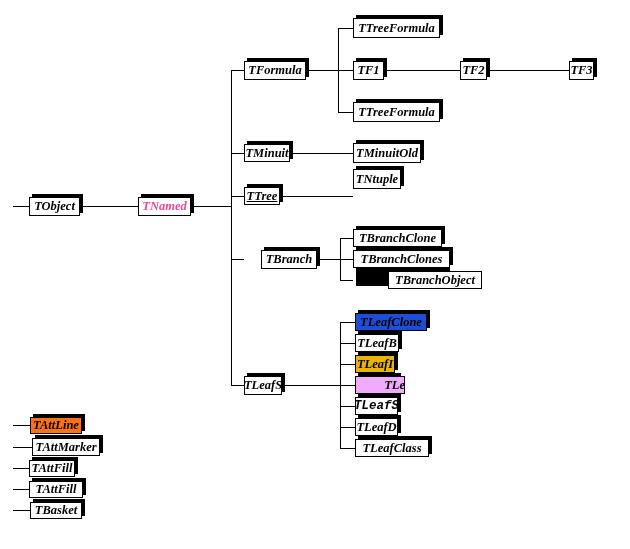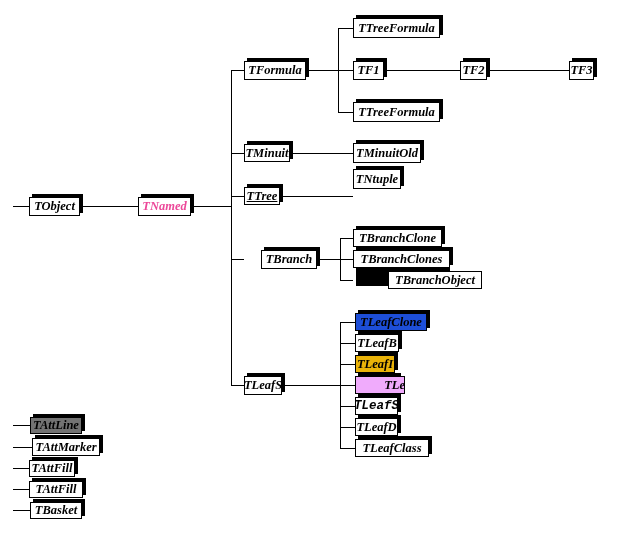--- a/index.html
+++ b/index.html
@@ -240,21 +240,21 @@
       </div>
     </div>
     <div class="node" style="left: 355px; top: 439px; width: 74px; height: 18px;">
       <div class="shadow" style="background: rgb(0, 0, 0);"></div>
       <div class="face" style="background: rgb(255, 255, 255); border-color: rgb(0, 0, 0);">
         <span class="label" style="color: rgb(0, 0, 0);">TLeafClass</span>
       </div>
     </div>
     <div class="node" style="left: 30px; top: 417px; width: 52px; height: 17px;">
       <div class="shadow" style="background: rgb(0, 0, 0);"></div>
-      <div class="face" style="background: #737373; border-color: rgb(0, 0, 0); justify-content: center;">
+      <div class="face" style="background: #f97316; border-color: rgb(0, 0, 0); justify-content: center;">
         <span class="label" style="color: rgb(0, 0, 0);">TAttLine</span>
       </div>
     </div>
     <div class="node" style="left: 32px; top: 438px; width: 68px; height: 18px;">
       <div class="shadow" style="background: rgb(0, 0, 0);"></div>
       <div class="face" style="background: rgb(255, 255, 255); border-color: rgb(0, 0, 0);">
         <span class="label" style="color: rgb(0, 0, 0);">TAttMarker</span>
       </div>
     </div>
     <div class="node" style="left: 29px; top: 460px; width: 46px; height: 17px;">

